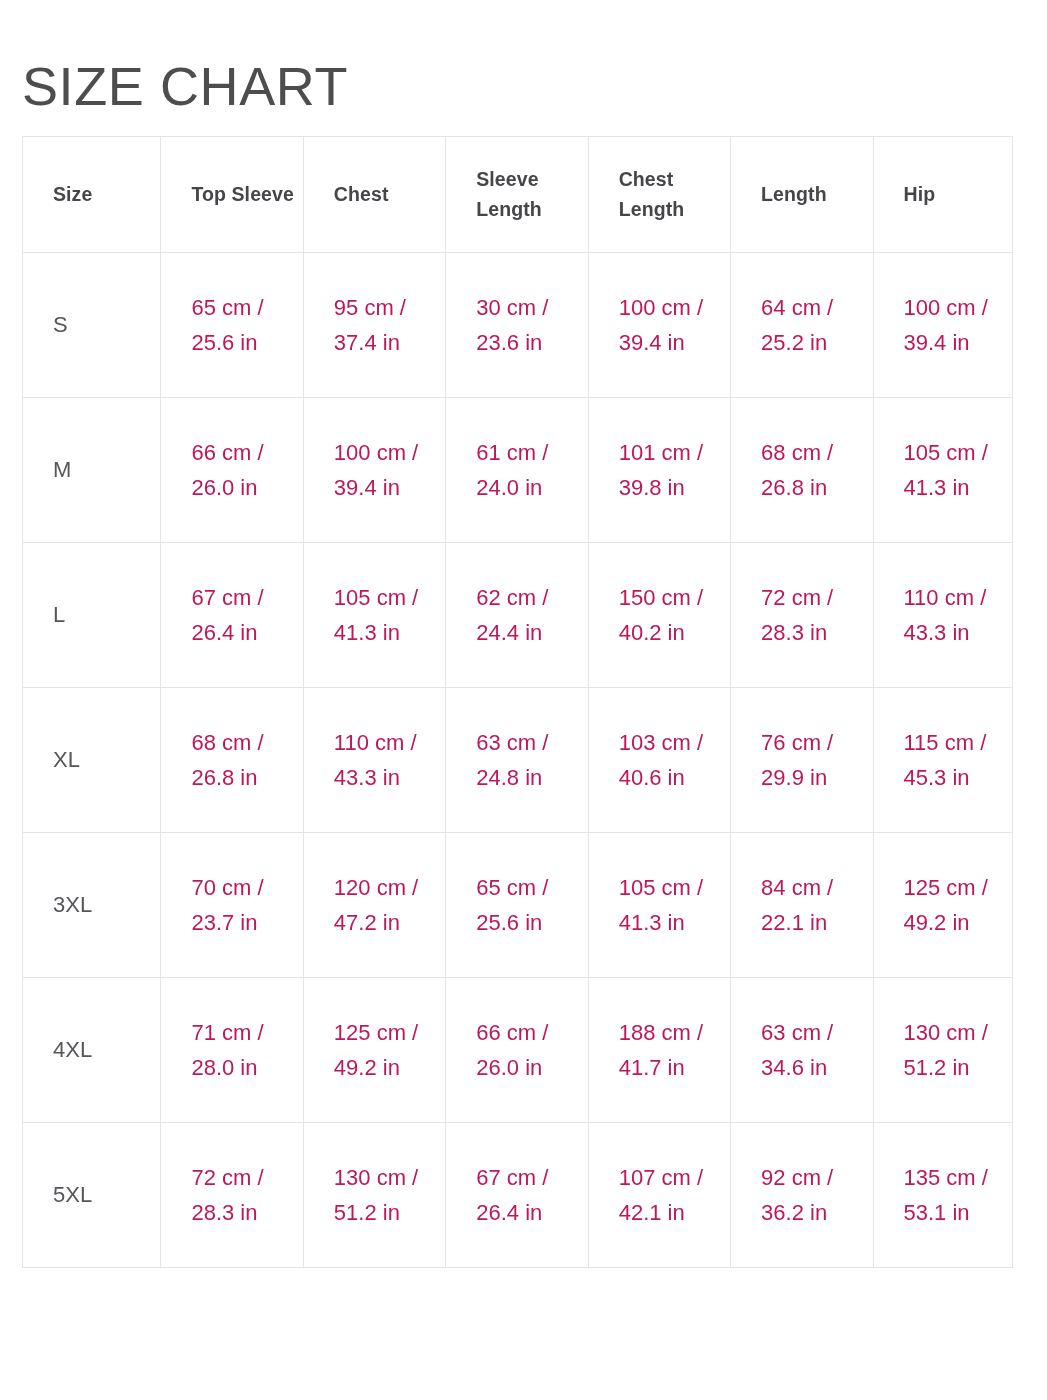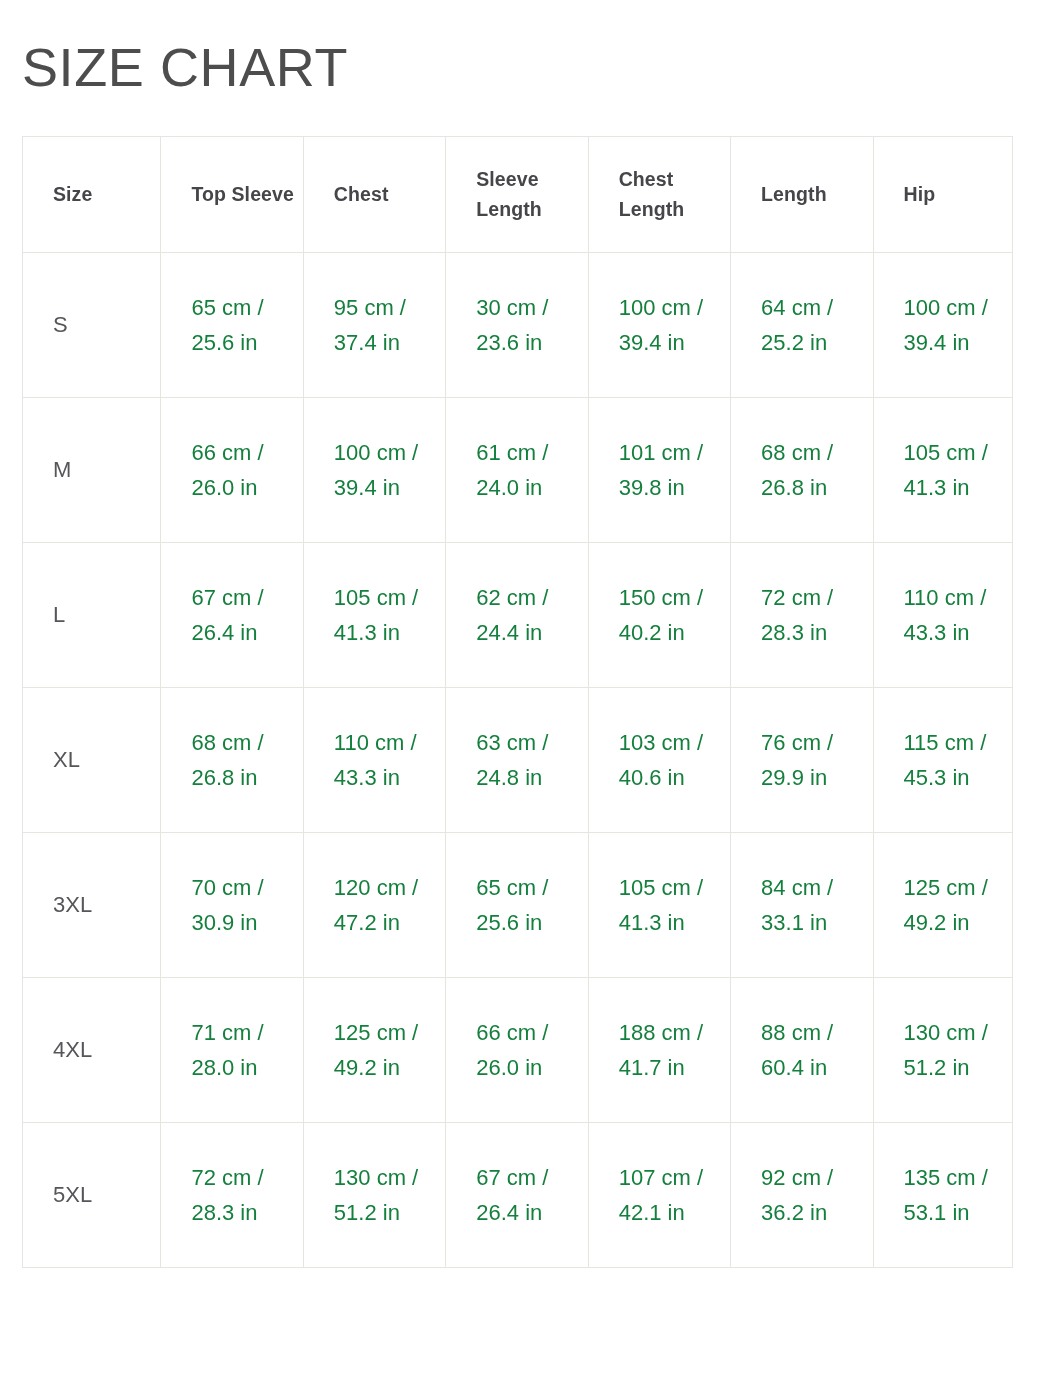--- a/index.html
+++ b/index.html
@@ -20,21 +20,21 @@
     width: 1047px;
     height: 1400px;
     box-sizing: border-box;
     background: #ffffff;
   }
 
   
   .page-title {
     position: absolute;
     left: 22px;
-    top: 2px;
+    top: 21px;
     font-size: 54px;
     line-height: 1.1;
     font-weight: 300;
     letter-spacing: 0.6px;
     color: #4d4d4d;
     white-space: nowrap;
   }
 
   
   .table-wrap {
@@ -65,21 +65,21 @@
     font-weight: 700;
     color: #46464a;
     letter-spacing: 0.1px;
     height: 50px;
   }
   table.size-table td {
     padding: 22px 12px 22px 30px;
     font-size: 22px;
     line-height: 1.62;
     font-weight: 400;
-    color: #15803d;
+    color: #be185d;
     height: 100px;
   }
   table.size-table td.size-cell {
     font-size: 22px;
     color: #55555a;
   }
   
   .hdr-wrap { display: block; }
 </style>
 </head>
@@ -157,34 +157,34 @@
           <td class="size-cell">XL</td>
           <td>68 cm / 26.8 in</td>
           <td>110 cm / 43.3 in</td>
           <td>63 cm / 24.8 in</td>
           <td>103 cm / 40.6 in</td>
           <td>76 cm / 29.9 in</td>
           <td>115 cm / 45.3 in</td>
         </tr>
         <tr>
           <td class="size-cell">3XL</td>
-          <td>70 cm / 30.9 in</td>
+          <td>70 cm / 23.7 in</td>
           <td>120 cm / 47.2 in</td>
           <td>65 cm / 25.6 in</td>
           <td>105 cm / 41.3 in</td>
-          <td>84 cm / 33.1 in</td>
+          <td>84 cm / 22.1 in</td>
           <td>125 cm / 49.2 in</td>
         </tr>
         <tr>
           <td class="size-cell">4XL</td>
           <td>71 cm / 28.0 in</td>
           <td>125 cm / 49.2 in</td>
           <td>66 cm / 26.0 in</td>
           <td>188 cm / 41.7 in</td>
-          <td>88 cm / 60.4 in</td>
+          <td>63 cm / 34.6 in</td>
           <td>130 cm / 51.2 in</td>
         </tr>
         <tr>
           <td class="size-cell">5XL</td>
           <td>72 cm / 28.3 in</td>
           <td>130 cm / 51.2 in</td>
           <td>67 cm / 26.4 in</td>
           <td>107 cm / 42.1 in</td>
           <td>92 cm / 36.2 in</td>
           <td>135 cm / 53.1 in</td>

